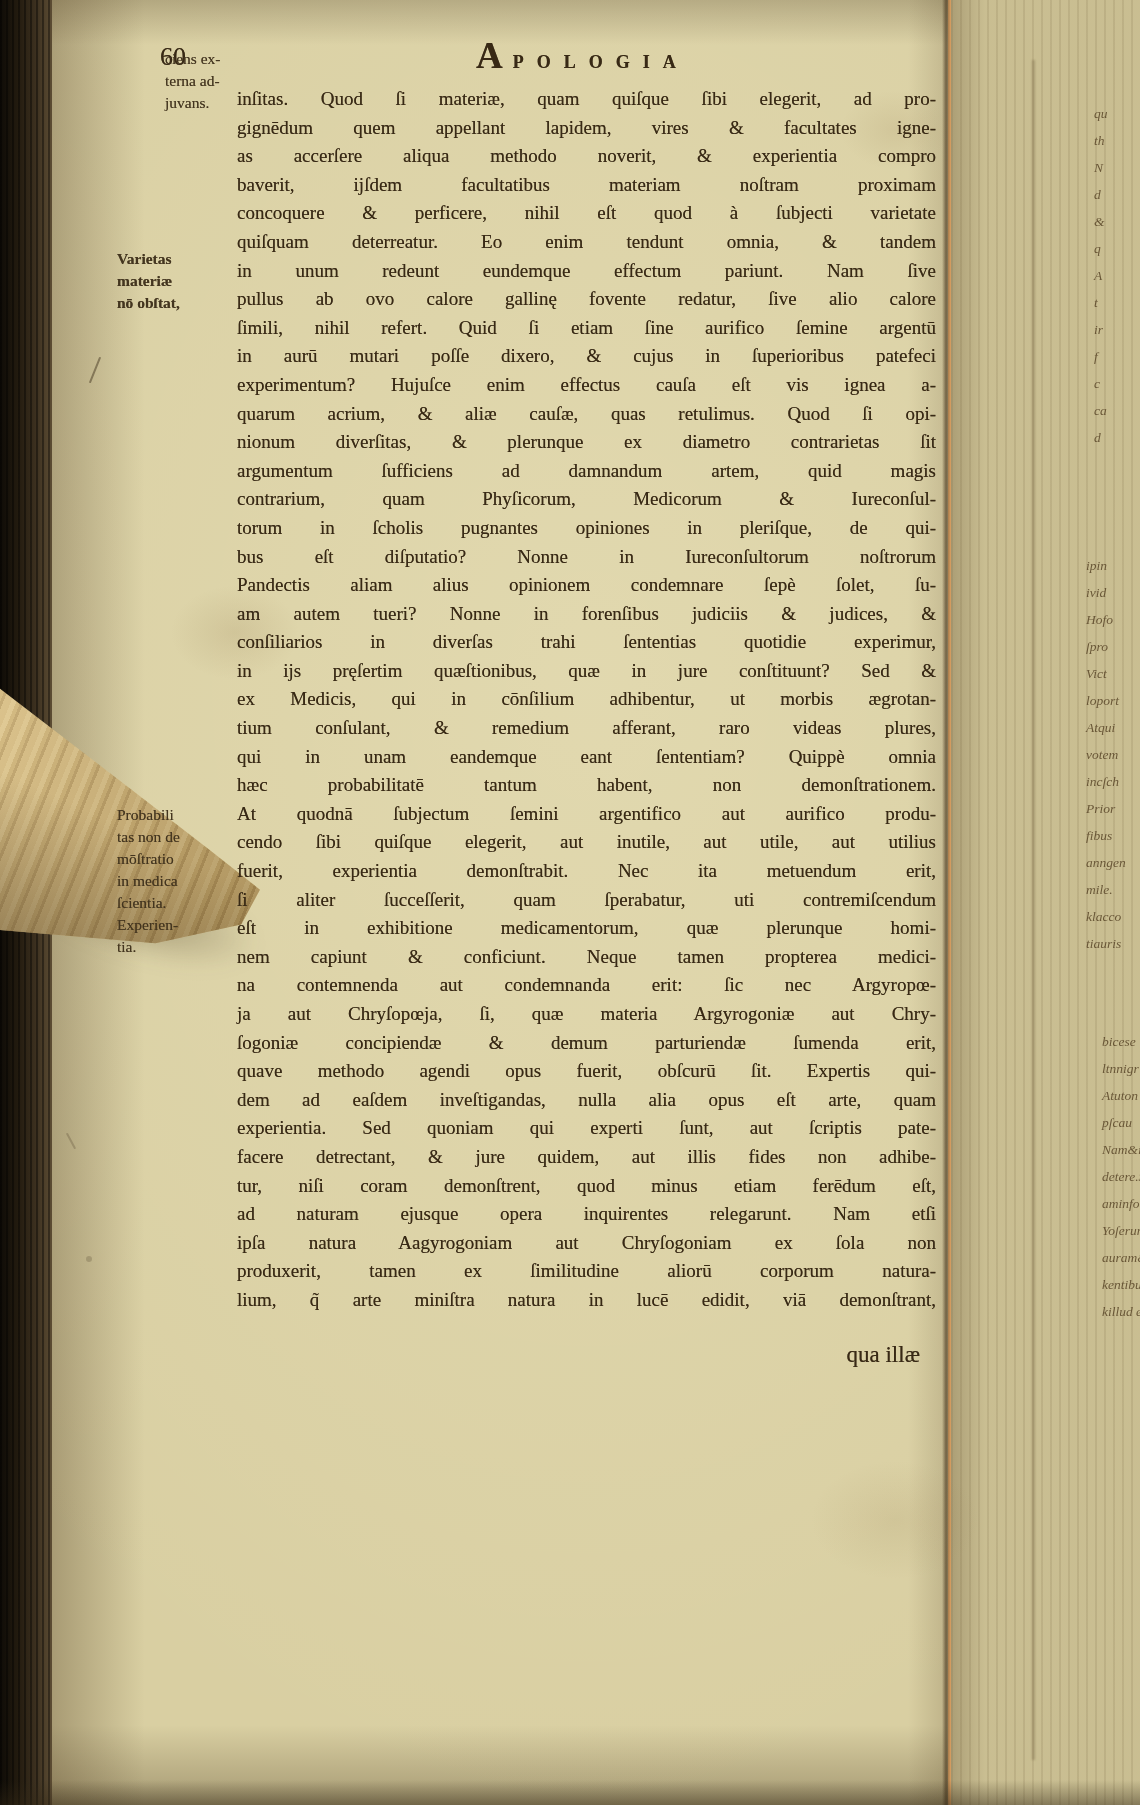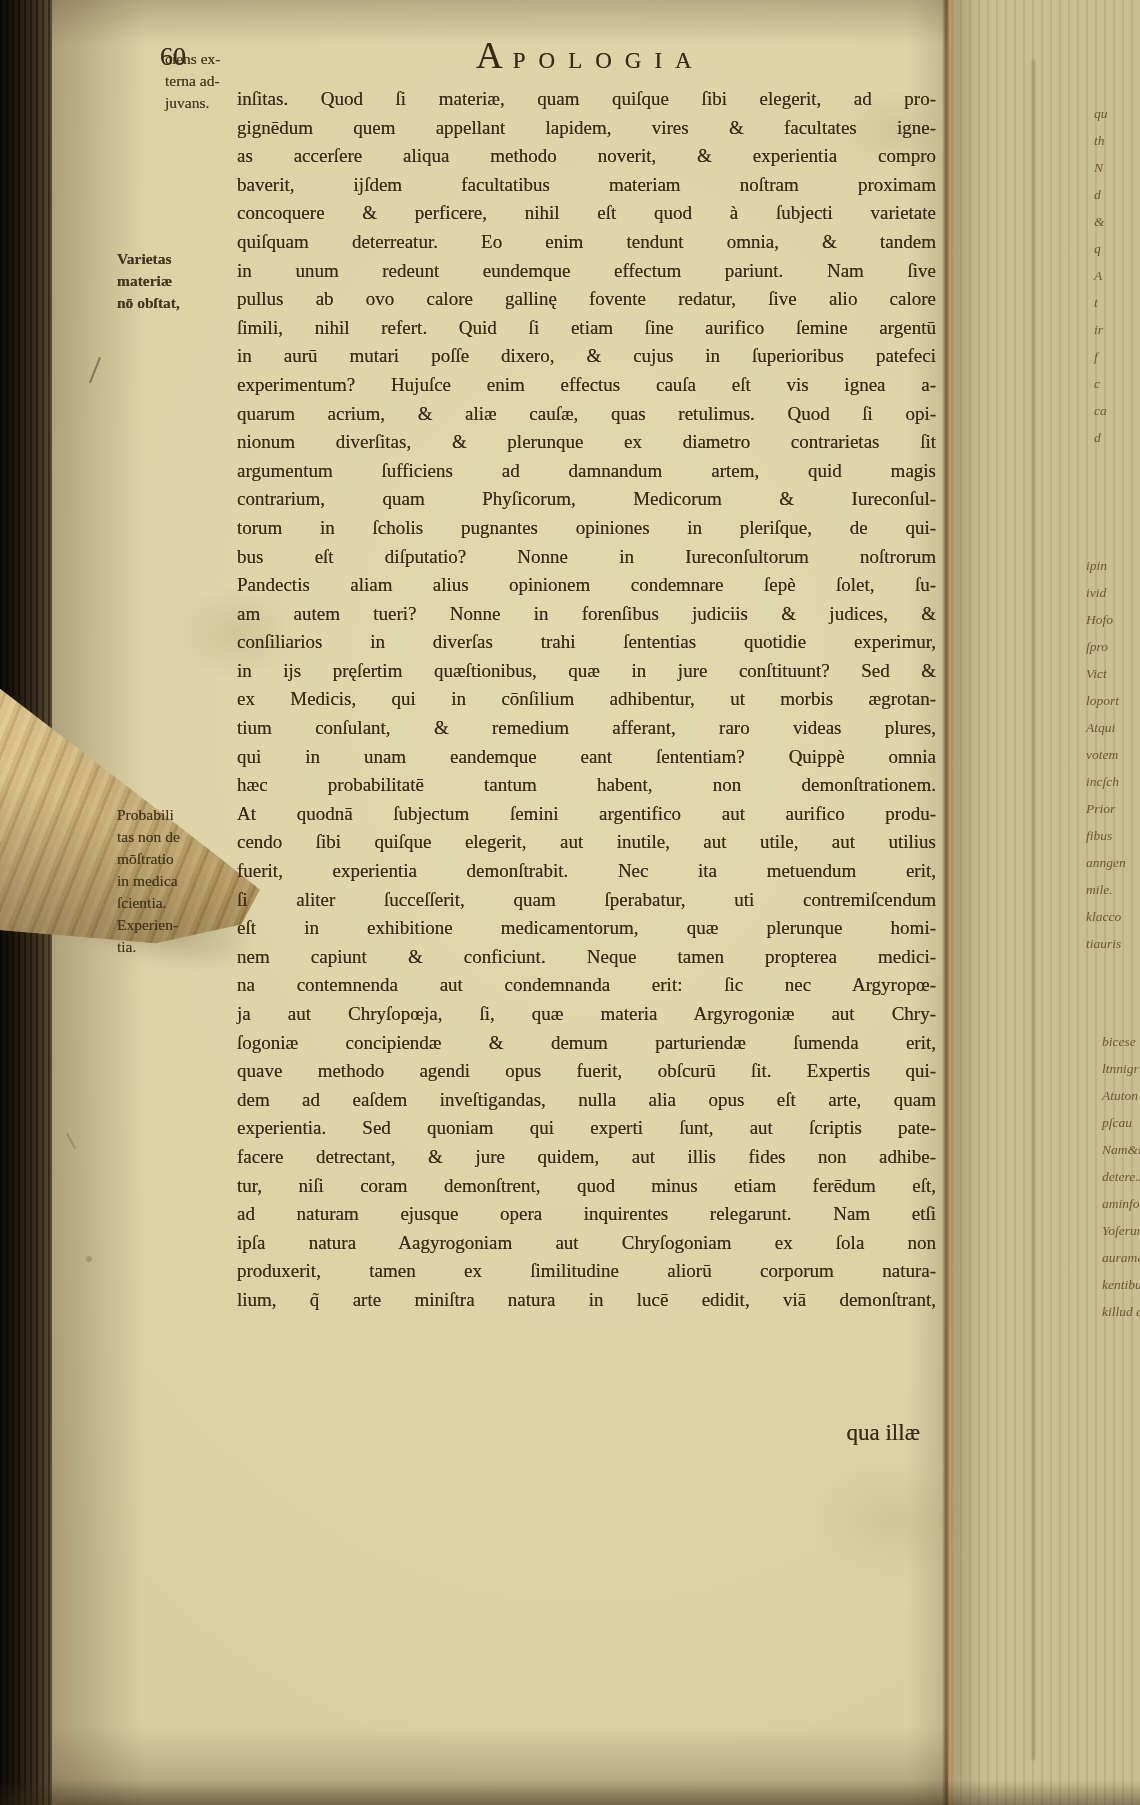--- a/index.html
+++ b/index.html
@@ -63,40 +63,40 @@
   .stain.s3 { left:840px; top:90px; width:110px; height:80px;
     background:radial-gradient(rgba(150,125,80,.15), rgba(0,0,0,0) 70%); }
   .mark { position:absolute; background:rgba(70,56,34,.5); border-radius:2px; }
   .mark.m1 { left:94px; top:356px; width:2px; height:28px; transform:rotate(22deg); }
   .mark.m2 { left:70px; top:1132px; width:2px; height:18px; transform:rotate(-28deg); opacity:.5; }
   .mark.m3 { left:86px; top:1256px; width:6px; height:6px; border-radius:50%; opacity:.45; }
   
   .ink { color:#382915; text-shadow:0 0 .6px rgba(56,41,21,.65); }
   .header-num { position:absolute; left:160px; top:42px; font-size:26px; }
   .header-title {
-    position:absolute; left:476px; top:34px; font-size:23px;
-    letter-spacing:13px; white-space:nowrap;
+    position:absolute; left:476px; top:34px; font-size:18px;
+    letter-spacing:13px; white-space:nowrap;font-weight:bold;
   }
   .header-title::first-letter { font-size:37px; letter-spacing:10px; }
   .margin-note {
     position:absolute; left:117px; width:116px;
     font-size:15.5px; line-height:22px; white-space:pre-line;
     color:#43351f; text-shadow:0 0 .5px rgba(60,45,25,.6);
   }
   .note-0 { top:48px;margin-left:48px; }
   .note-1 { top:248px;font-weight:bold; }
   .note-2 { top:436px; }
   .note-3 { top:804px; }
   .body-text {
     position:absolute; left:237px; top:85px; width:699px;
     font-size:19px; line-height:28.6px;
     white-space:pre-line; text-align:justify; text-align-last:justify;
   }
   .catchword {
-    position:absolute; left:600px; top:1420px; width:320px;
+    position:absolute; left:600px; top:1342px; width:320px;
     text-align:right; font-size:23px; padding-right:10px;
   }
   
   .fragments {
     position:absolute; width:62px; font-size:13.5px; line-height:27px;
     color:rgba(86,66,36,.82); white-space:pre-line;
     filter:blur(.55px); font-style:italic;
   }
   .frag-0 { left:1094px; top:100px; }
   .frag-1 { left:1086px; top:552px; }

